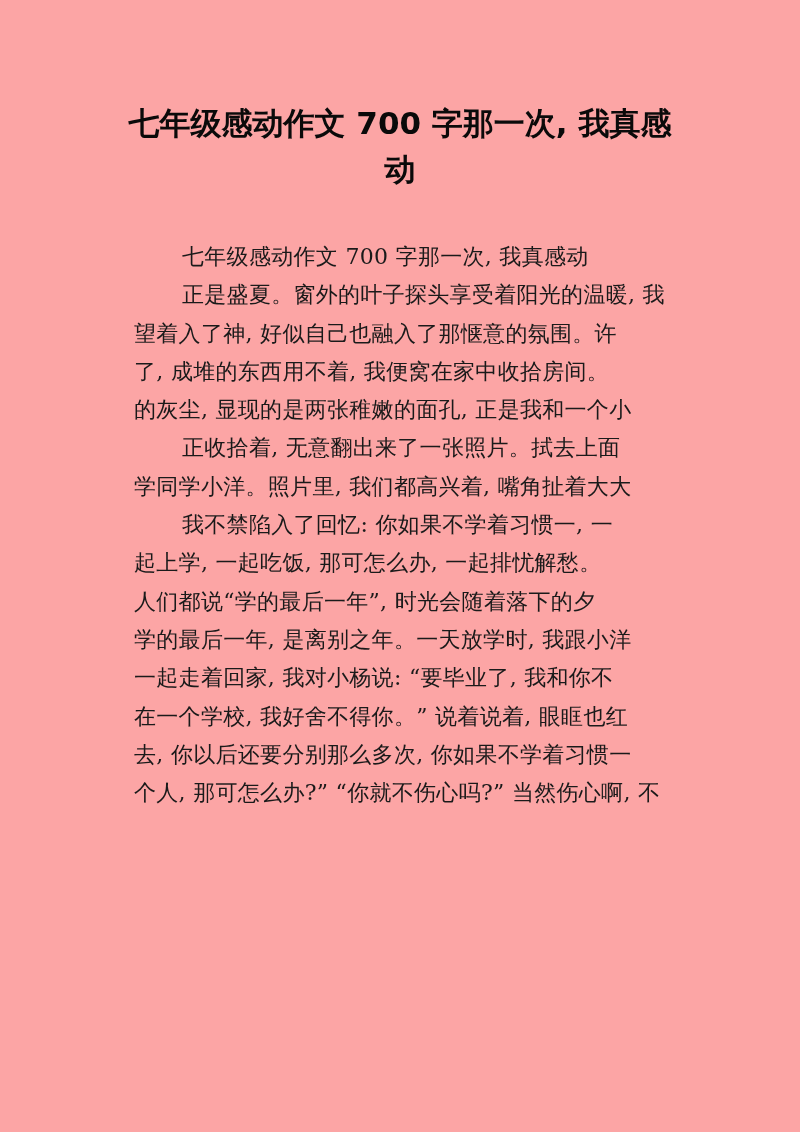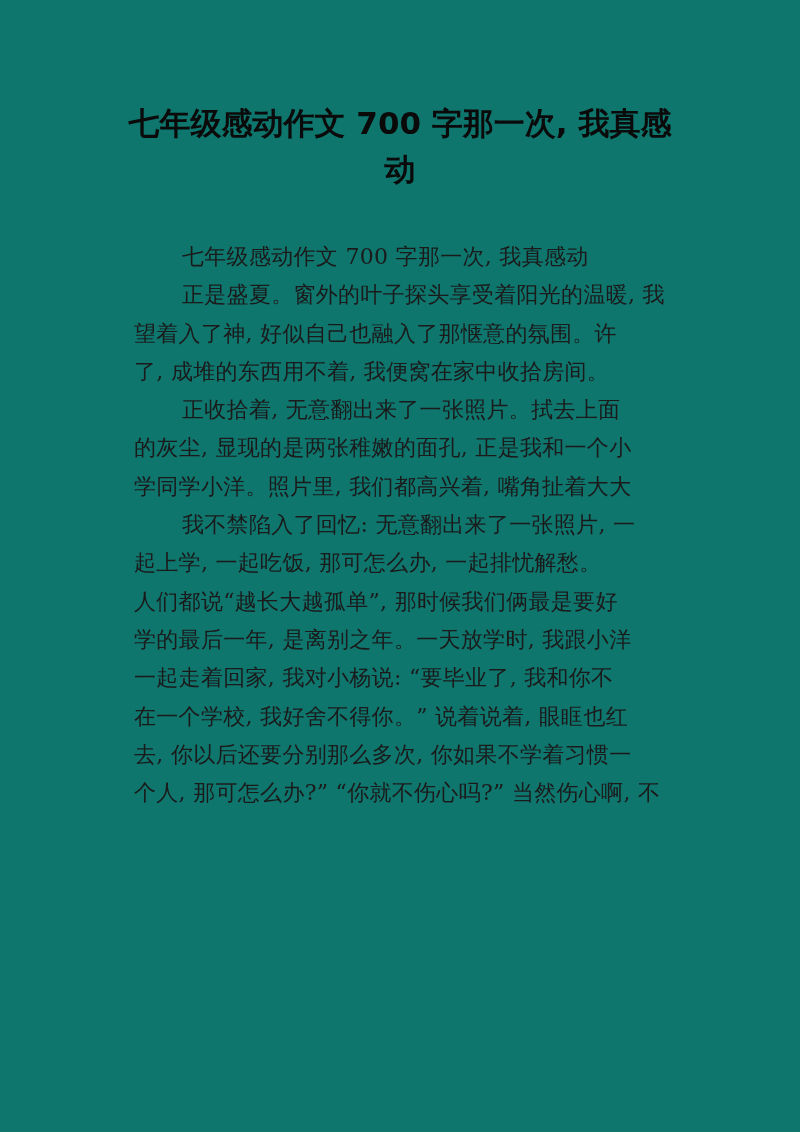--- a/index.html
+++ b/index.html
@@ -12,21 +12,21 @@
       height: 1132px;
       position: relative;
       overflow: hidden;
       color: #111111;
     }
     .page {
       position: absolute;
       left: 0; top: 0;
       width: 800px;
       height: 1132px;
-      background: #0f766e;
+      background: #fca5a5;
     }
     .title {
       position: absolute;
       left: 100px;
       width: 600px;
       top: 100px;
       text-align: center;
       font-family: "DejaVu Sans", "Liberation Sans", sans-serif;
       font-weight: bold;
       font-size: 31px;
@@ -66,25 +66,25 @@
   <h1 class="title">
     <span class="tline">七年级感动作文 700 字那一次, 我真感</span>
     <span class="tline">动</span>
   </h1>
 
   <div class="body-text">
     <span class="line indent">七年级感动作文 700 字那一次, 我真感动</span>
     <span class="line indent">正是盛夏。窗外的叶子探头享受着阳光的温暖, 我</span>
     <span class="line">望着入了神, 好似自己也融入了那惬意的氛围。许</span>
     <span class="line">了, 成堆的东西用不着, 我便窝在家中收拾房间。</span>
+    <span class="line">的灰尘, 显现的是两张稚嫩的面孔, 正是我和一个小</span>
     <span class="line indent">正收拾着, 无意翻出来了一张照片。拭去上面</span>
-    <span class="line">的灰尘, 显现的是两张稚嫩的面孔, 正是我和一个小</span>
     <span class="line">学同学小洋。照片里, 我们都高兴着, 嘴角扯着大大</span>
-    <span class="line indent">我不禁陷入了回忆: 无意翻出来了一张照片, 一</span>
+    <span class="line indent">我不禁陷入了回忆: 你如果不学着习惯一, 一</span>
     <span class="line">起上学, 一起吃饭, 那可怎么办, 一起排忧解愁。</span>
-    <span class="line">人们都说“越长大越孤单”, 那时候我们俩最是要好</span>
+    <span class="line">人们都说“学的最后一年”, 时光会随着落下的夕</span>
     <span class="line">学的最后一年, 是离别之年。一天放学时, 我跟小洋</span>
     <span class="line">一起走着回家, 我对小杨说: “要毕业了, 我和你不</span>
     <span class="line">在一个学校, 我好舍不得你。” 说着说着, 眼眶也红</span>
     <span class="line">去, 你以后还要分别那么多次, 你如果不学着习惯一</span>
     <span class="line">个人, 那可怎么办?” “你就不伤心吗?” 当然伤心啊, 不</span>
   </div>
 </div>
 
 </body></html>

